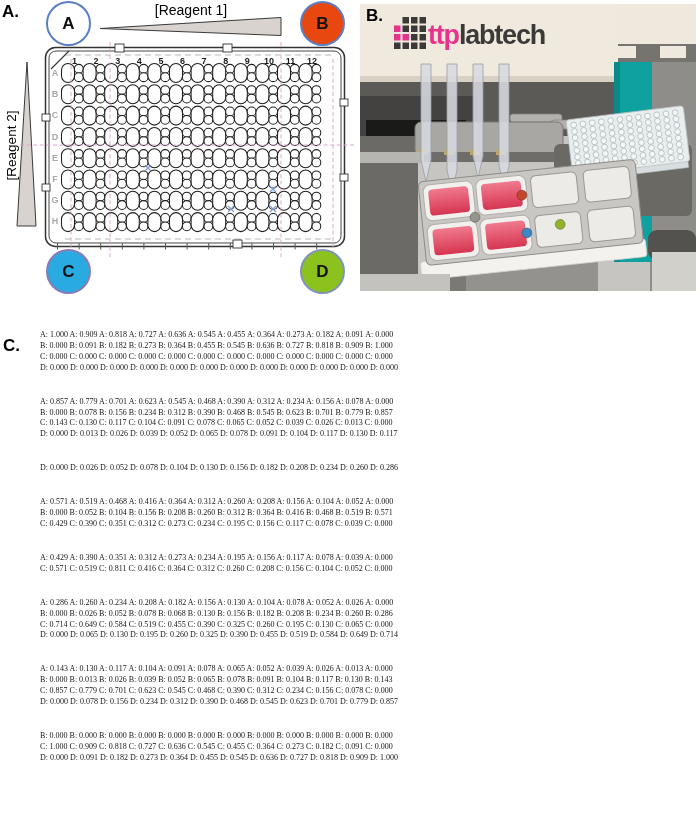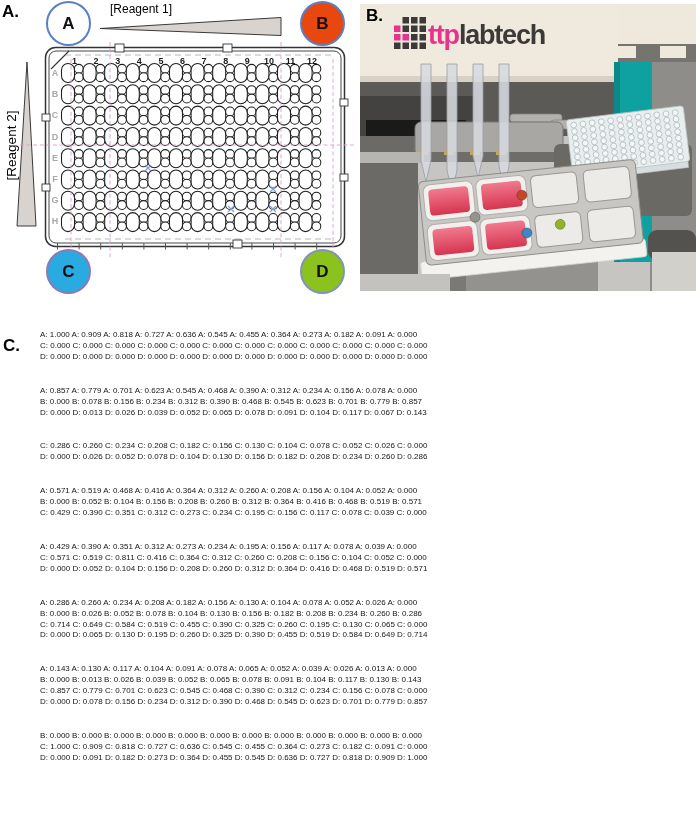--- a/index.html
+++ b/index.html
@@ -7,31 +7,31 @@
        font-family:"Liberation Sans",sans-serif;color:#111}
   .panel{position:absolute}
   .panel-label{position:absolute;font-weight:bold;font-size:17px;color:#000;z-index:30}
   #panel-a{left:0;top:0;width:360px;height:322px}
   #panel-b{left:360px;top:4px;width:336px;height:287px}
   #panel-c{left:0;top:328px;width:700px;height:508px}
   .corner{position:absolute;width:45px;height:45px;border-radius:50%;border:2.5px solid #5b7fc5;
           box-sizing:border-box;display:flex;align-items:center;justify-content:center;
           font-weight:bold;font-size:17px;color:#111;z-index:20;background:#fff}
   #diagram-svg{position:absolute;left:15px;top:14px;z-index:5}
-  .reagent1-label{position:absolute;left:110px;top:2px;width:162px;
-                  font-size:12px;color:#000;z-index:10}
+  .reagent1-label{position:absolute;left:110px;top:2px;width:162px;text-align:center;
+                  font-size:14px;color:#000;z-index:10}
   .reagent2-label{position:absolute;left:-34px;top:138px;width:90px;text-align:center;
                   font-size:13.5px;color:#000;transform:rotate(-90deg);z-index:10}
   #photo-svg{position:absolute;left:0;top:0}
   #b-label{left:6px;top:2px}
   #c-label{left:3px;top:8px}
   #a-label{left:2px;top:2px}
   #conc-blocks{position:absolute;left:40px;top:2px}
   .cblock{margin:0 0 23px 0}
-  .cline{font-family:Liberation Sans, sans-serif;font-size:8px;line-height:10.9px;
+  .cline{font-family:Liberation Serif, serif;font-size:8px;line-height:10.9px;
          white-space:pre;color:#151515}
 </style>
 </head>
 <body>
 
 <div class="panel" id="panel-a">
   <span class="panel-label" id="a-label">A.</span>
 
   <div class="reagent1-label">[Reagent 1]</div>
   <div class="reagent2-label">[Reagent 2]</div>
@@ -827,45 +827,45 @@
       <text x="68" y="40" font-family="Liberation Sans, sans-serif" font-size="27" font-weight="bold" letter-spacing="-1.2"><tspan id="logo-ttp" fill="#e8338d">ttp</tspan><tspan id="logo-labtech" fill="#3b3a39">labtech</tspan></text>
     </g>
   </svg>
 </div>
 
 <div class="panel" id="panel-c">
   <span class="panel-label" id="c-label">C.</span>
   <div id="conc-blocks">
       <div class="cblock">
         <div class="cline">A: 1.000 A: 0.909 A: 0.818 A: 0.727 A: 0.636 A: 0.545 A: 0.455 A: 0.364 A: 0.273 A: 0.182 A: 0.091 A: 0.000</div>
+        <div class="cline">B: 0.000 B: 0.091 B: 0.182 B: 0.273 B: 0.364 B: 0.455 B: 0.545 B: 0.636 B: 0.727 B: 0.818 B: 0.909 B: 1.000</div>
         <div class="cline">C: 0.000 C: 0.000 C: 0.000 C: 0.000 C: 0.000 C: 0.000 C: 0.000 C: 0.000 C: 0.000 C: 0.000 C: 0.000 C: 0.000</div>
         <div class="cline">D: 0.000 D: 0.000 D: 0.000 D: 0.000 D: 0.000 D: 0.000 D: 0.000 D: 0.000 D: 0.000 D: 0.000 D: 0.000 D: 0.000</div>
       </div>
       <div class="cblock">
         <div class="cline">A: 0.857 A: 0.779 A: 0.701 A: 0.623 A: 0.545 A: 0.468 A: 0.390 A: 0.312 A: 0.234 A: 0.156 A: 0.078 A: 0.000</div>
         <div class="cline">B: 0.000 B: 0.078 B: 0.156 B: 0.234 B: 0.312 B: 0.390 B: 0.468 B: 0.545 B: 0.623 B: 0.701 B: 0.779 B: 0.857</div>
-        <div class="cline">D: 0.000 D: 0.013 D: 0.026 D: 0.039 D: 0.052 D: 0.065 D: 0.078 D: 0.091 D: 0.104 D: 0.117 D: 0.067 D: 0.143</div>
+        <div class="cline">C: 0.143 C: 0.130 C: 0.117 C: 0.104 C: 0.091 C: 0.078 C: 0.065 C: 0.052 C: 0.039 C: 0.026 C: 0.013 C: 0.000</div>
+        <div class="cline">D: 0.000 D: 0.013 D: 0.026 D: 0.039 D: 0.052 D: 0.065 D: 0.078 D: 0.091 D: 0.104 D: 0.117 D: 0.130 D: 0.117</div>
       </div>
       <div class="cblock">
-        <div class="cline">C: 0.286 C: 0.260 C: 0.234 C: 0.208 C: 0.182 C: 0.156 C: 0.130 C: 0.104 C: 0.078 C: 0.052 C: 0.026 C: 0.000</div>
         <div class="cline">D: 0.000 D: 0.026 D: 0.052 D: 0.078 D: 0.104 D: 0.130 D: 0.156 D: 0.182 D: 0.208 D: 0.234 D: 0.260 D: 0.286</div>
       </div>
       <div class="cblock">
         <div class="cline">A: 0.571 A: 0.519 A: 0.468 A: 0.416 A: 0.364 A: 0.312 A: 0.260 A: 0.208 A: 0.156 A: 0.104 A: 0.052 A: 0.000</div>
         <div class="cline">B: 0.000 B: 0.052 B: 0.104 B: 0.156 B: 0.208 B: 0.260 B: 0.312 B: 0.364 B: 0.416 B: 0.468 B: 0.519 B: 0.571</div>
         <div class="cline">C: 0.429 C: 0.390 C: 0.351 C: 0.312 C: 0.273 C: 0.234 C: 0.195 C: 0.156 C: 0.117 C: 0.078 C: 0.039 C: 0.000</div>
       </div>
       <div class="cblock">
         <div class="cline">A: 0.429 A: 0.390 A: 0.351 A: 0.312 A: 0.273 A: 0.234 A: 0.195 A: 0.156 A: 0.117 A: 0.078 A: 0.039 A: 0.000</div>
         <div class="cline">C: 0.571 C: 0.519 C: 0.811 C: 0.416 C: 0.364 C: 0.312 C: 0.260 C: 0.208 C: 0.156 C: 0.104 C: 0.052 C: 0.000</div>
-        <div class="cline">D: 0.000 D: 0.052 D: 0.104 D: 0.156 D: 0.208 D: 0.260 D: 0.312 D: 0.364 D: 0.416 D: 0.468 D: 0.519 D: 0.571</div>
       </div>
       <div class="cblock">
         <div class="cline">A: 0.286 A: 0.260 A: 0.234 A: 0.208 A: 0.182 A: 0.156 A: 0.130 A: 0.104 A: 0.078 A: 0.052 A: 0.026 A: 0.000</div>
-        <div class="cline">B: 0.000 B: 0.026 B: 0.052 B: 0.078 B: 0.104 B: 0.130 B: 0.156 B: 0.182 B: 0.208 B: 0.234 B: 0.260 B: 0.286</div>
+        <div class="cline">B: 0.000 B: 0.026 B: 0.052 B: 0.078 B: 0.068 B: 0.130 B: 0.156 B: 0.182 B: 0.208 B: 0.234 B: 0.260 B: 0.286</div>
         <div class="cline">C: 0.714 C: 0.649 C: 0.584 C: 0.519 C: 0.455 C: 0.390 C: 0.325 C: 0.260 C: 0.195 C: 0.130 C: 0.065 C: 0.000</div>
         <div class="cline">D: 0.000 D: 0.065 D: 0.130 D: 0.195 D: 0.260 D: 0.325 D: 0.390 D: 0.455 D: 0.519 D: 0.584 D: 0.649 D: 0.714</div>
       </div>
       <div class="cblock">
         <div class="cline">A: 0.143 A: 0.130 A: 0.117 A: 0.104 A: 0.091 A: 0.078 A: 0.065 A: 0.052 A: 0.039 A: 0.026 A: 0.013 A: 0.000</div>
         <div class="cline">B: 0.000 B: 0.013 B: 0.026 B: 0.039 B: 0.052 B: 0.065 B: 0.078 B: 0.091 B: 0.104 B: 0.117 B: 0.130 B: 0.143</div>
         <div class="cline">C: 0.857 C: 0.779 C: 0.701 C: 0.623 C: 0.545 C: 0.468 C: 0.390 C: 0.312 C: 0.234 C: 0.156 C: 0.078 C: 0.000</div>
         <div class="cline">D: 0.000 D: 0.078 D: 0.156 D: 0.234 D: 0.312 D: 0.390 D: 0.468 D: 0.545 D: 0.623 D: 0.701 D: 0.779 D: 0.857</div>
       </div>
       <div class="cblock">

